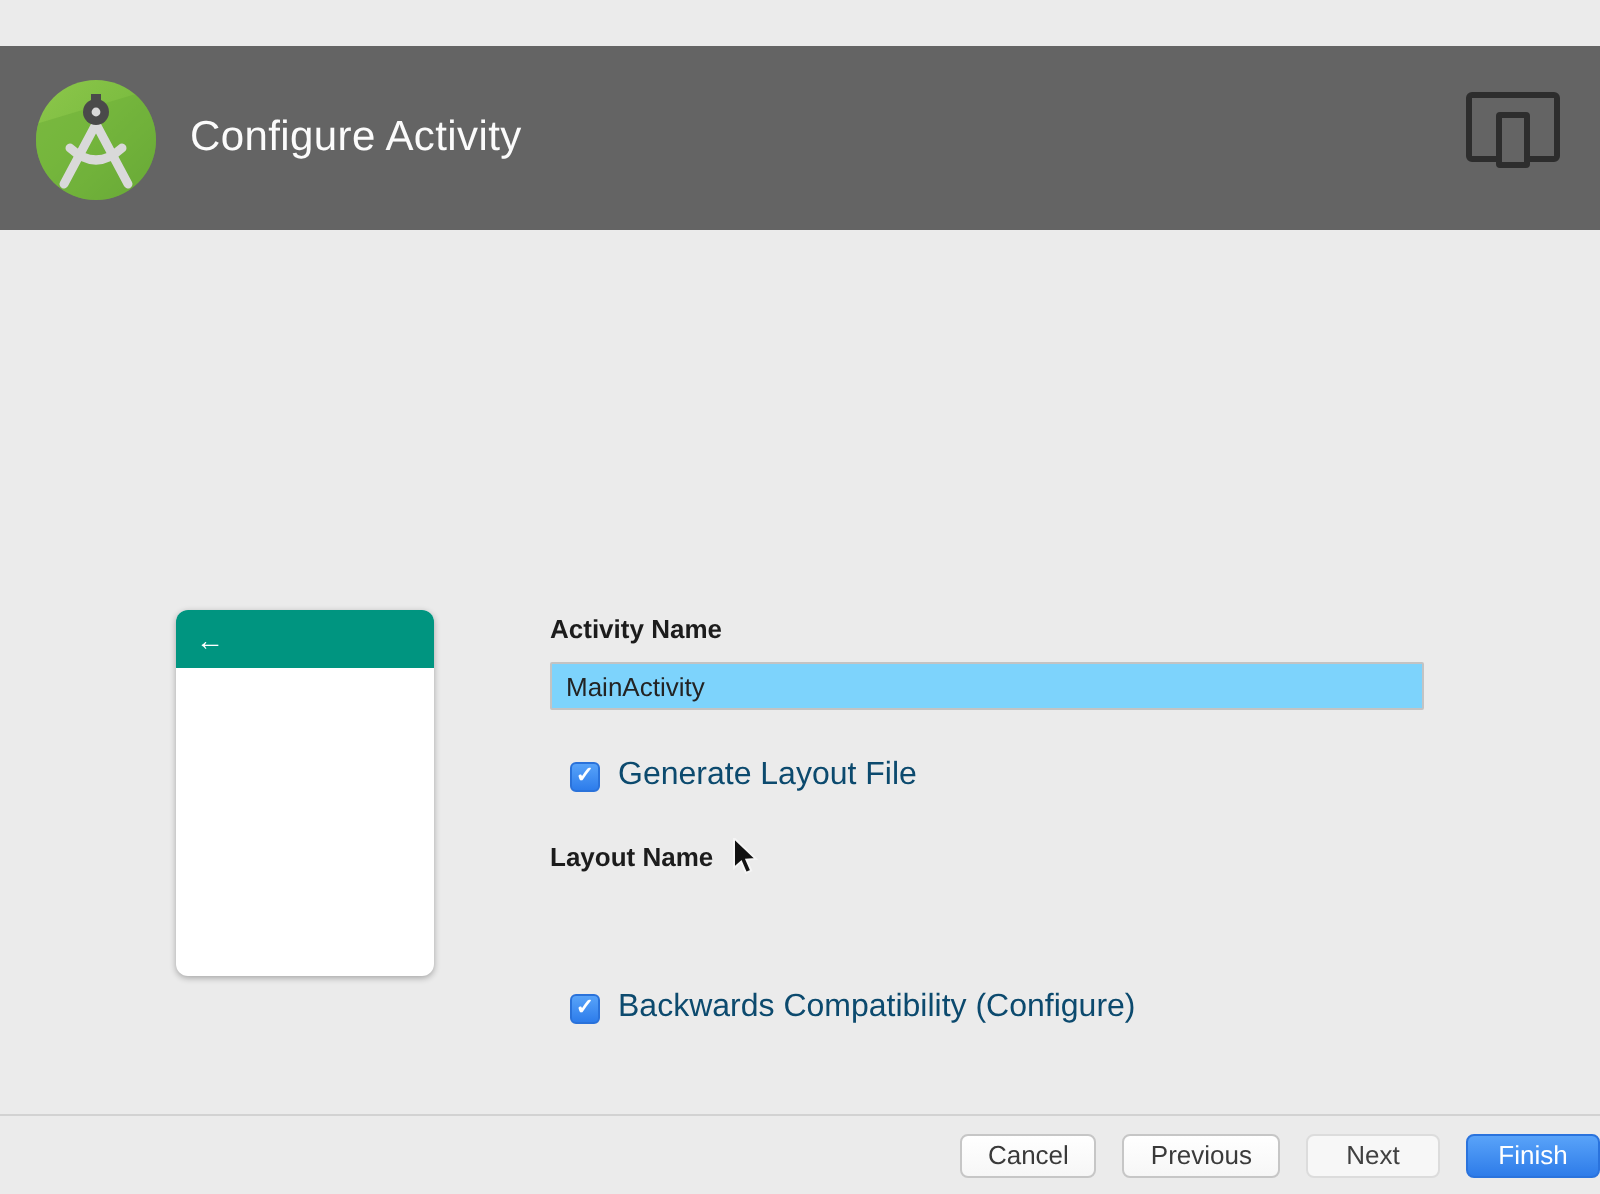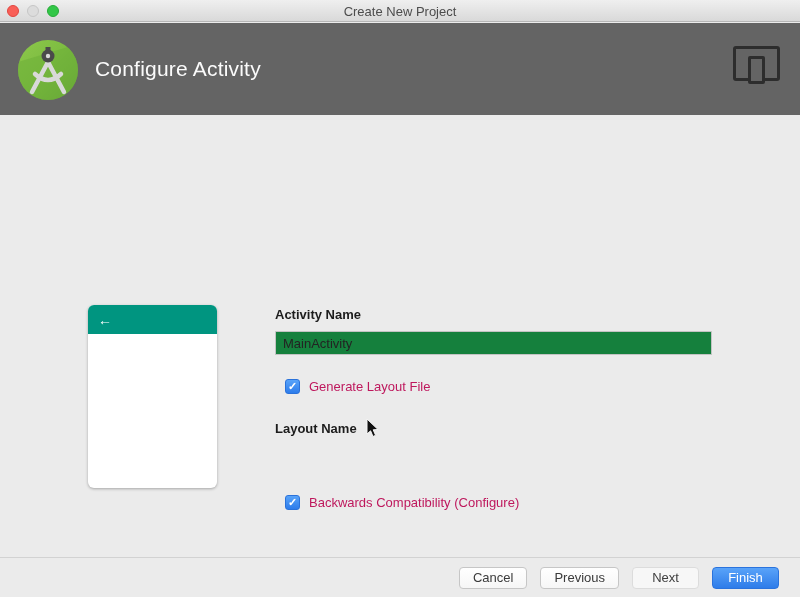--- a/index.html
+++ b/index.html
@@ -74,77 +74,69 @@
     display:flex; align-items:center; padding-left:10px;
     color:#ffffff; font-size:14px;
   }
 
   .field-label { position:absolute; font-size:13px; font-weight:bold; color:#1c1c1c; }
   .label-activity { left:275px; top:192px; }
   .label-layout   { left:275px; top:306px; }
 
   .text-input {
     position:absolute; left:275px; width:437px; height:24px;
-    background:#15803d; border:1px solid #c3c3c3; border-radius:1px;
+    background:#7dd3fc; border:1px solid #c3c3c3; border-radius:1px;
     font-family:"Liberation Sans", sans-serif;
     font-size:13px; color:#232323; padding:0 7px; outline:none;
   }
   .input-activity { top:216px; }
   .input-layout   { top:332px; }
 
   .checkbox-row { position:absolute; left:285px; display:flex; align-items:center; gap:9px; }
   .row-generate { top:264px; }
   .row-compat   { top:380px; }
   .checkbox {
     width:15px; height:15px; border-radius:3px;
     background:linear-gradient(#58a3f9,#2d7ceb);
     border:1px solid #2a72da;
     display:flex; align-items:center; justify-content:center;
     color:#ffffff; font-size:11px; font-weight:bold; line-height:15px;
     cursor:default;
   }
-  .checkbox-label { font-size:13px; color:#be185d; }
+  .checkbox-label { font-size:16px; color:#0c4a6e; }
 
   .mouse-cursor { position:absolute; left:366px; top:304px; width:14px; height:20px; }
 
   
   .footer-divider { position:absolute; top:557px; left:0; width:800px; height:1px; background:#d2d2d2; }
   .footer {
     position:absolute; top:558px; left:0; width:800px; height:39px;
     background:#ebebeb;
     display:flex; align-items:center; justify-content:flex-end;
-    gap:13px; padding-right:21px;
+    gap:13px; 
   }
   .btn {
     height:22px; min-width:67px; padding:0 13px;
     border:1px solid #c6c6c6; border-radius:4px;
     background:linear-gradient(#ffffff,#f6f6f6);
     font-family:"Liberation Sans", sans-serif;
     font-size:13px; color:#3a3a3a;
     display:flex; align-items:center; justify-content:center;
   }
   .btn.disabled { background:#f7f7f7; border-color:#dcdcdc; color:#404040; }
   .btn.primary {
     background:linear-gradient(#59a3f9,#2e7ce9);
     border-color:#2a73dd; color:#ffffff;text-align:right;
   }
 </style>
 </head>
 <body>
 
 <div class="window">
 
-  <div class="titlebar">
-    <div class="titlebar-title">Create New Project</div>
-    <div class="traffic">
-      <div class="light red"></div>
-      <div class="light yellow"></div>
-      <div class="light green"></div>
-    </div>
-  </div>
 
   <div class="wizard-header">
     <div class="logo">
       <svg width="60" height="60" viewBox="0 0 60 60">
         <path d="M0 22 L60 4 L60 60 L0 60 Z" fill="#6dae39" opacity="0.55"></path>
         <g stroke="#d9d9d9" stroke-width="4.5" fill="none" stroke-linecap="round">
           <path d="M30 22 L14 52"></path>
           <path d="M30 22 L46 52"></path>
           <path d="M17 34 Q30 46 43 34"></path>
         </g>

